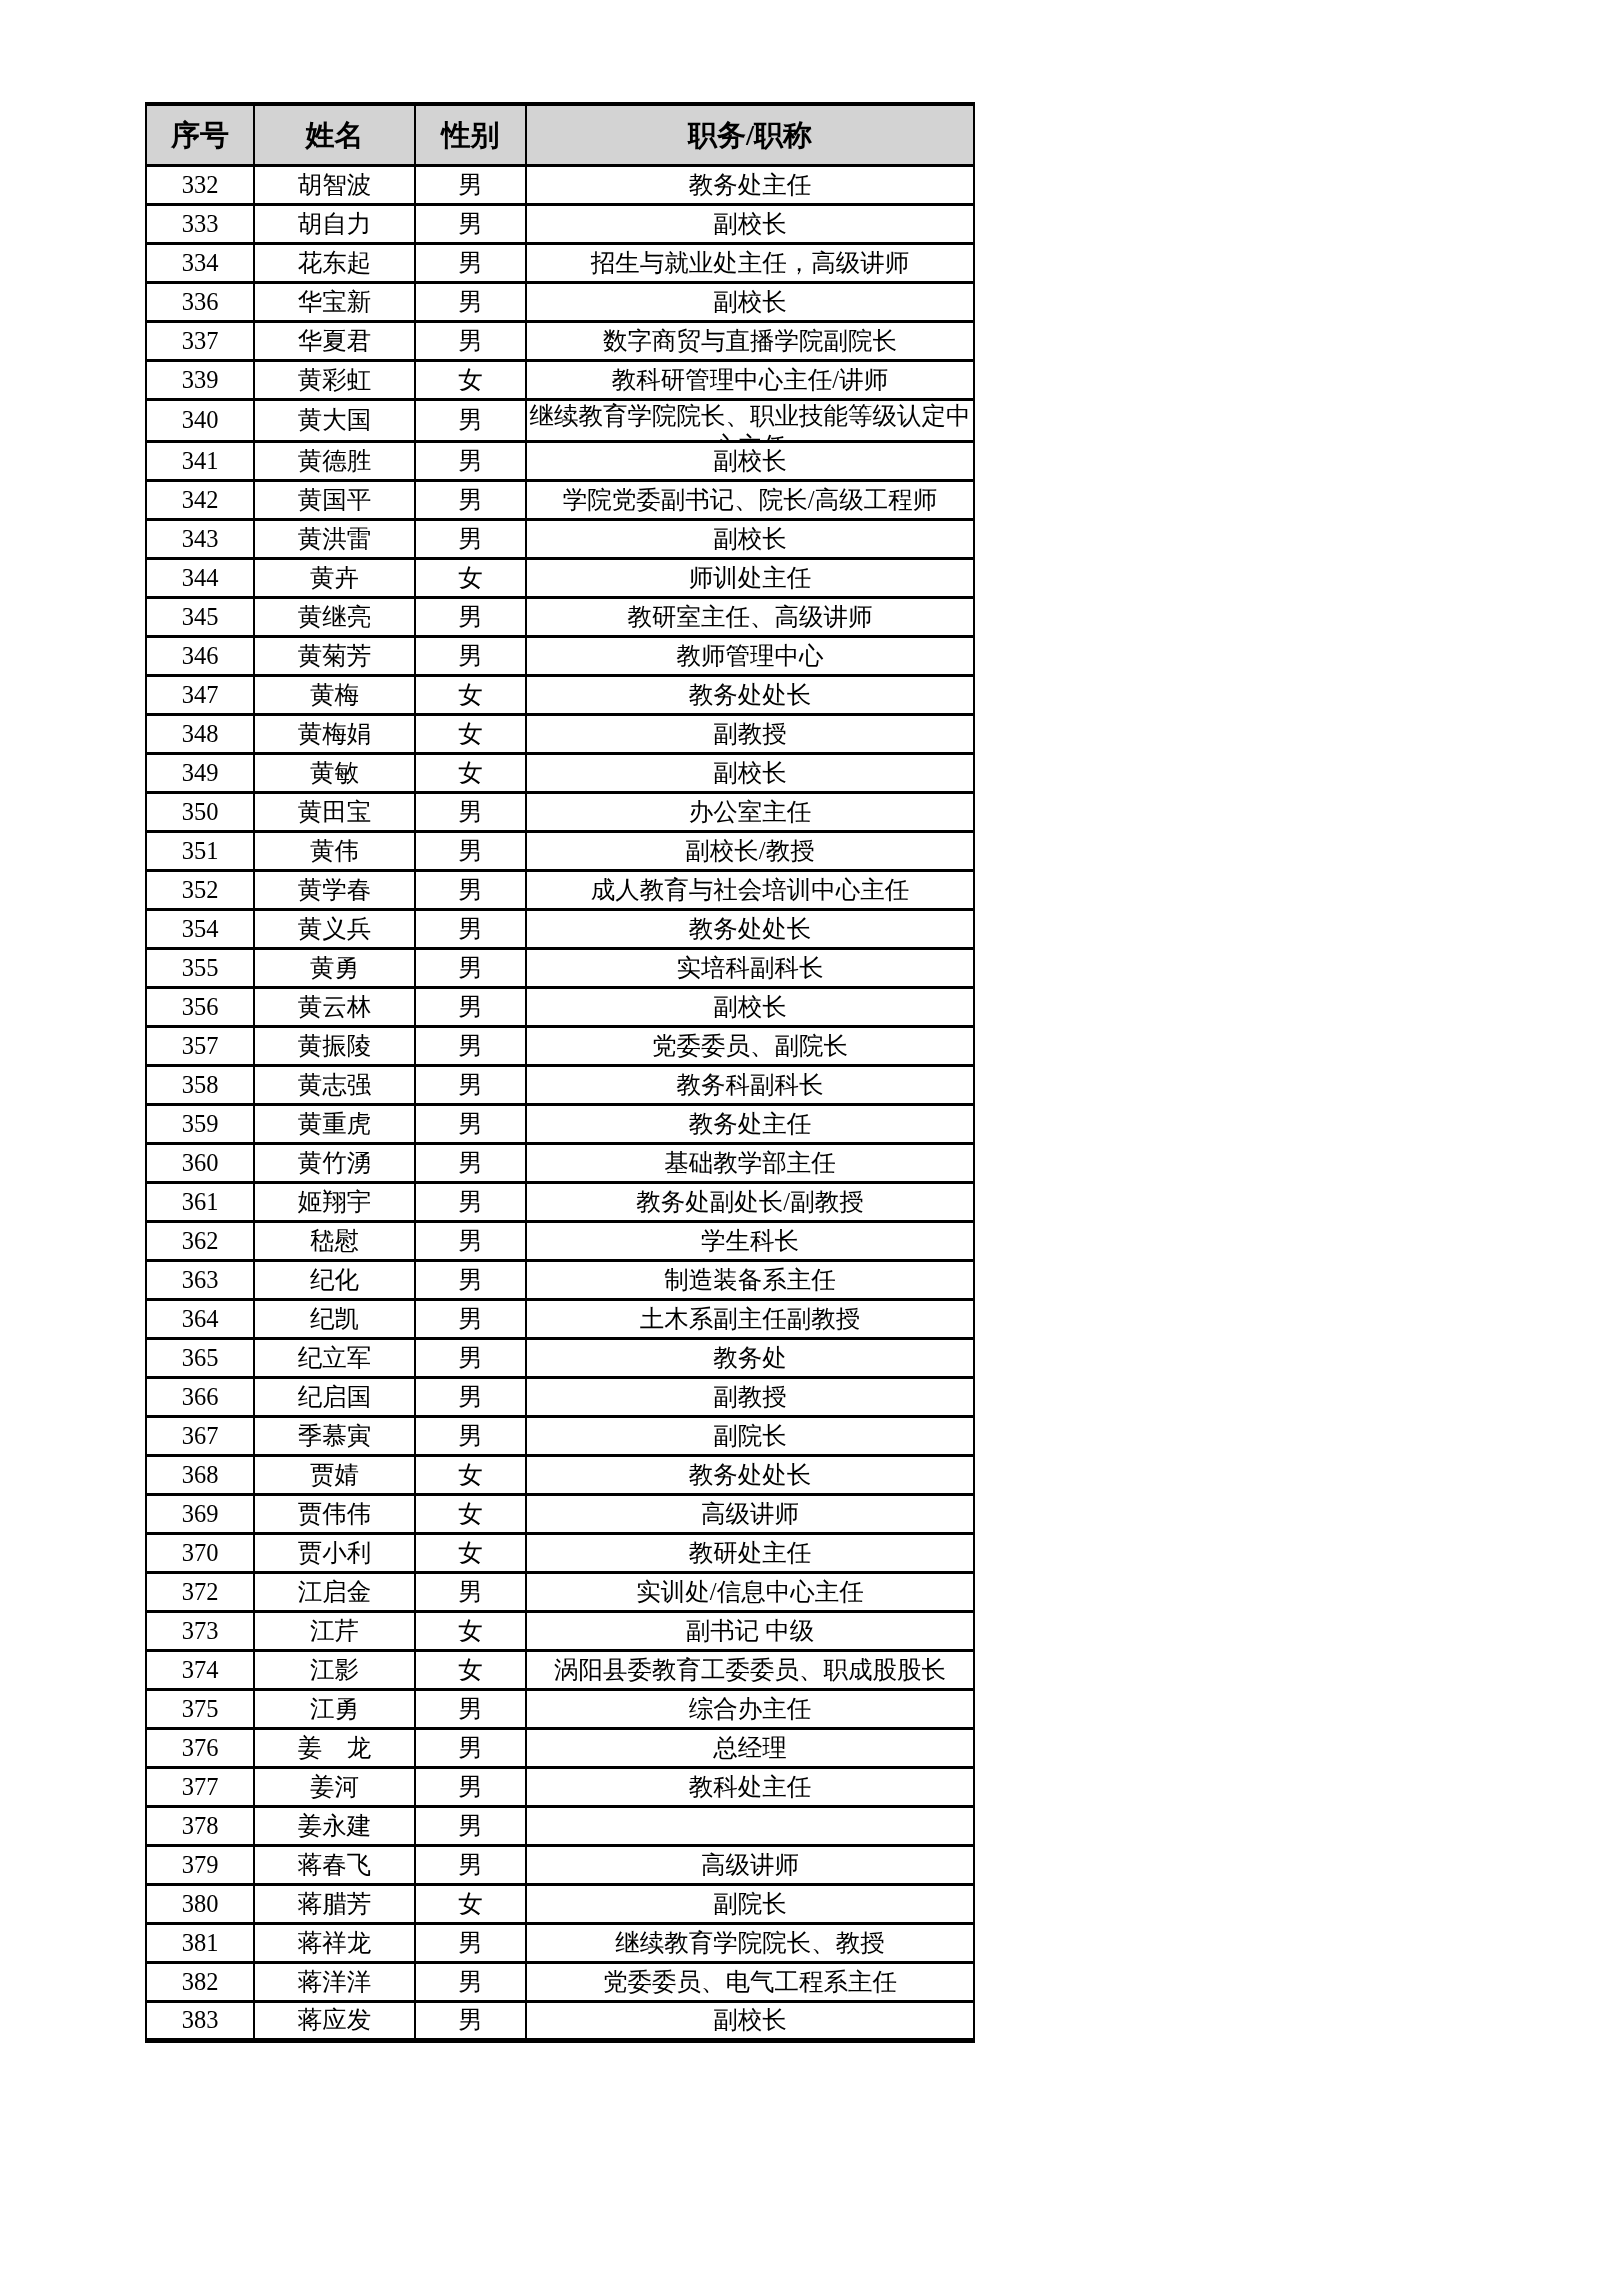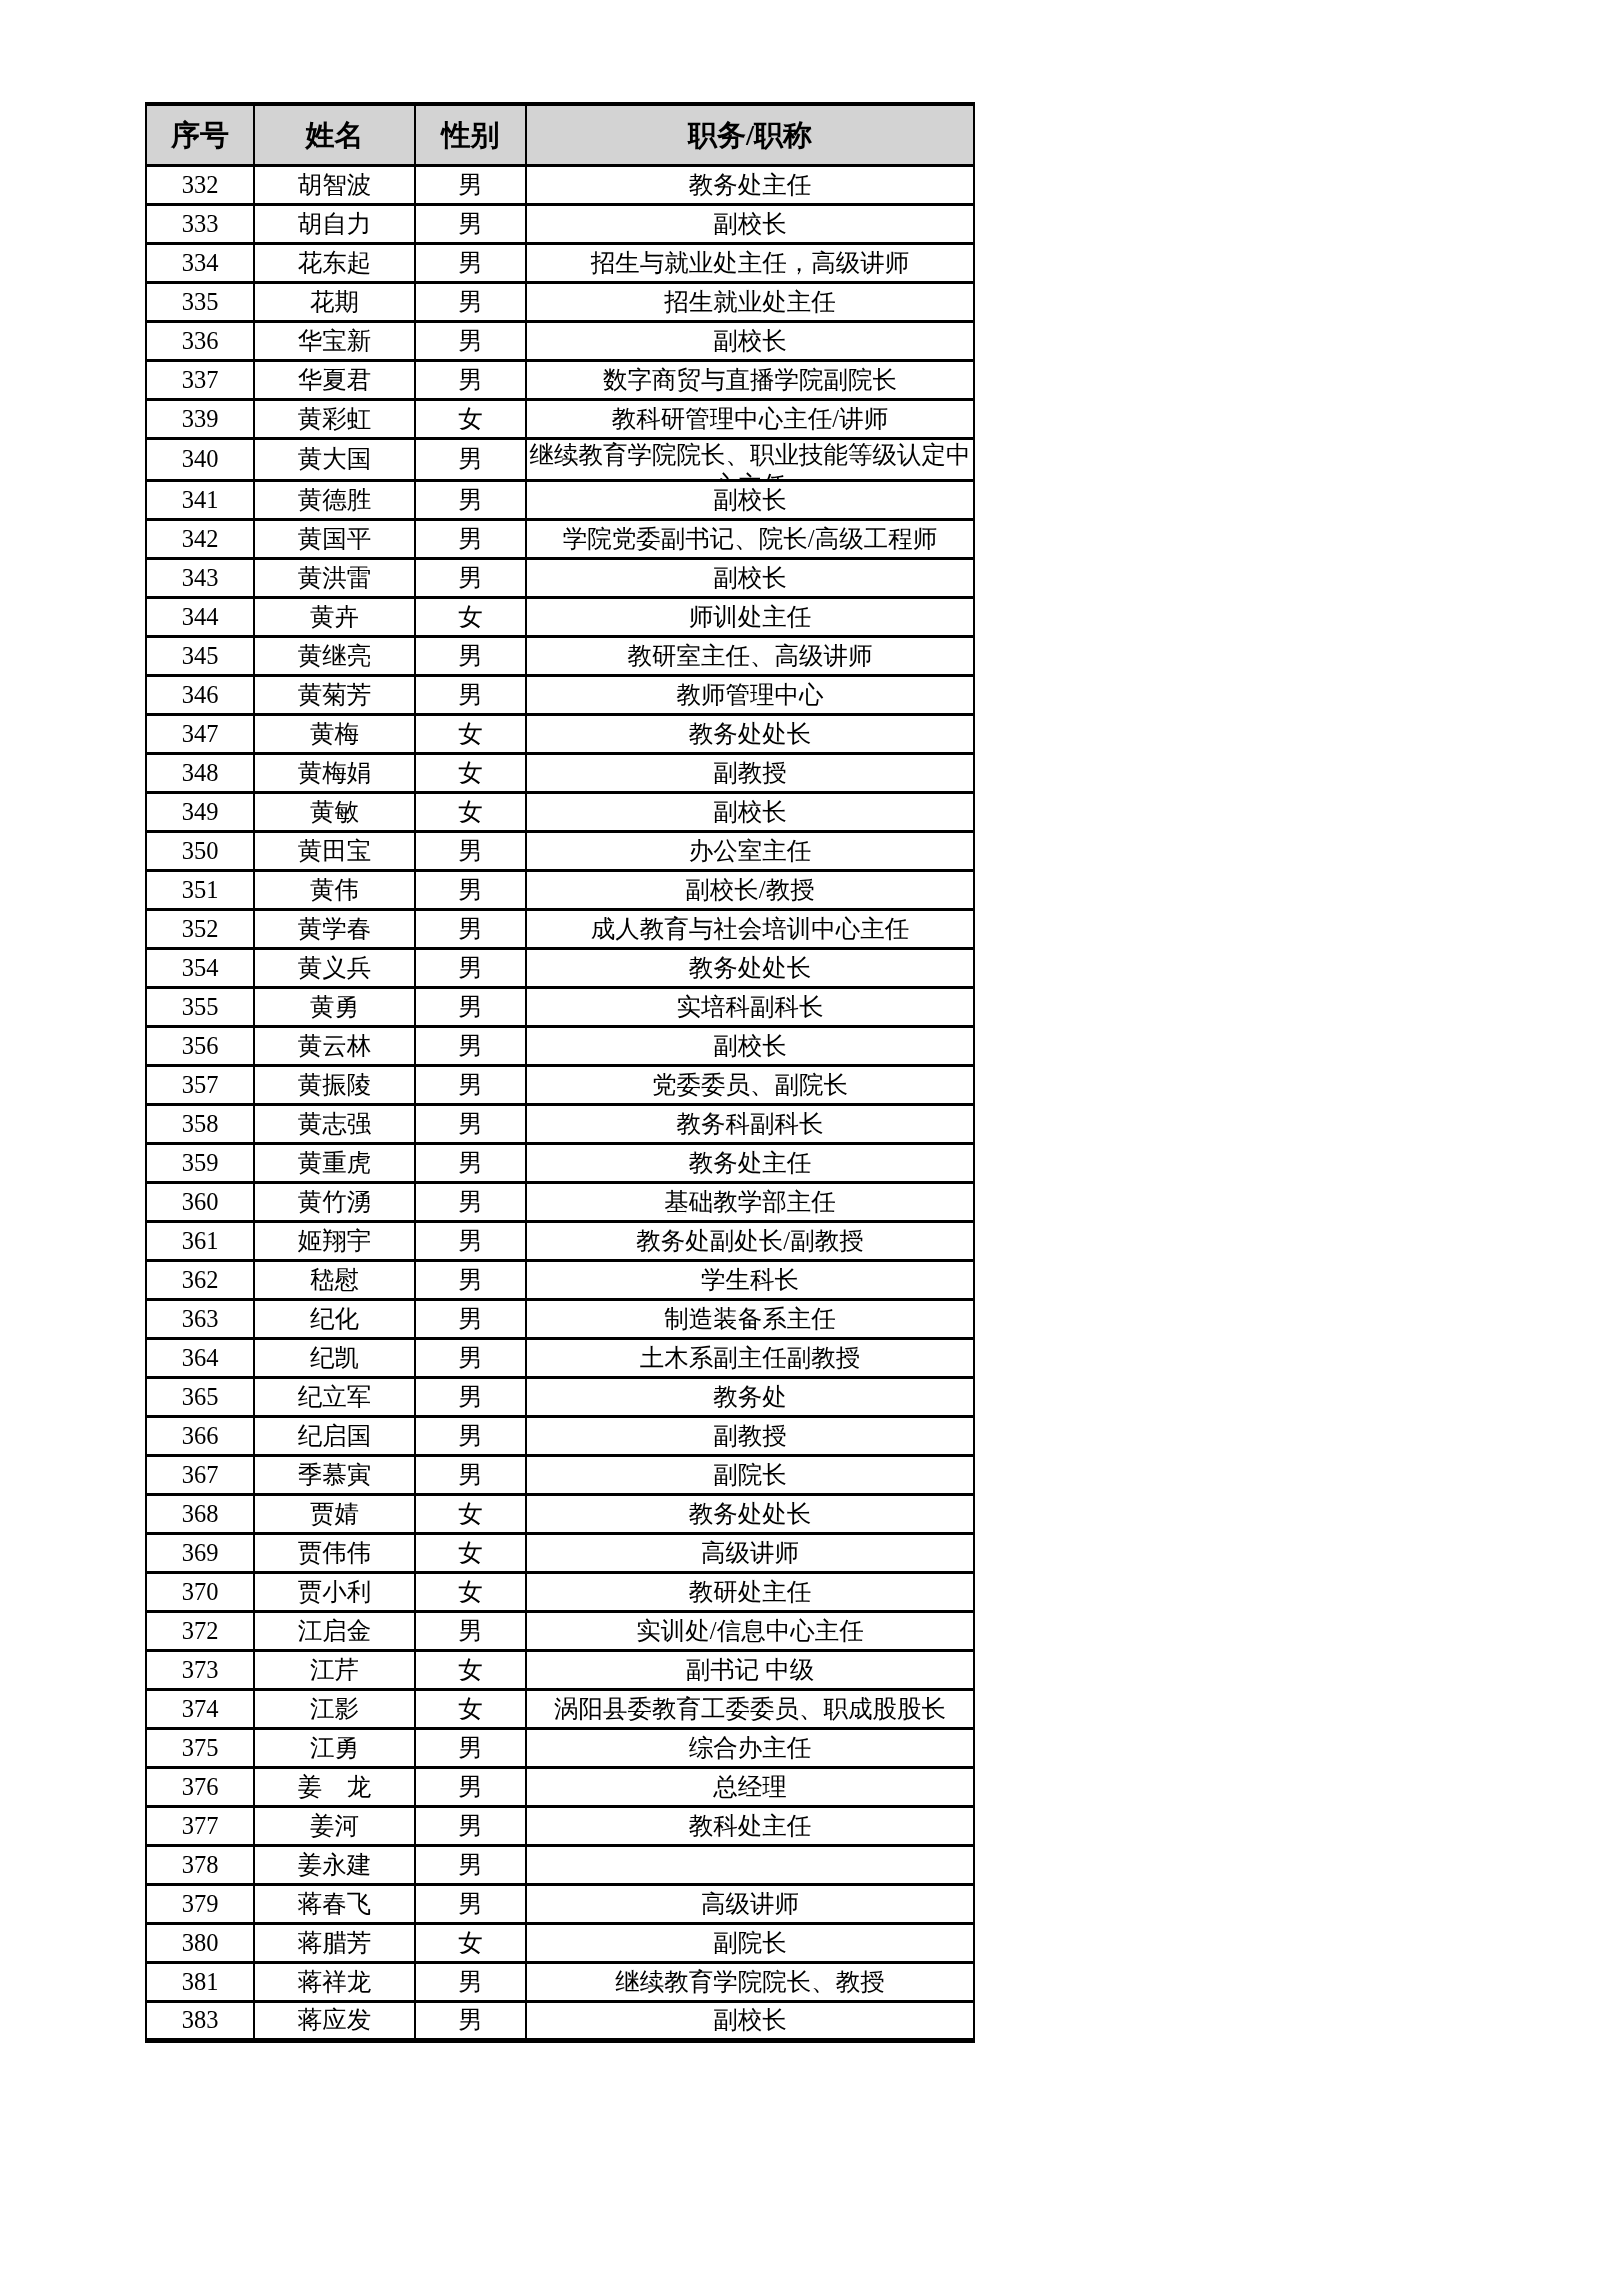--- a/index.html
+++ b/index.html
@@ -126,34 +126,20 @@
           </td>
           <td>
             <div class="inner">男</div>
           </td>
           <td>
             <div class="inner">招生与就业处主任，高级讲师</div>
           </td>
         </tr>
         <tr>
           <td>
-            <div class="inner">335</div>
-          </td>
-          <td>
-            <div class="inner">花期</div>
-          </td>
-          <td>
-            <div class="inner">男</div>
-          </td>
-          <td>
-            <div class="inner">招生就业处主任</div>
-          </td>
-        </tr>
-        <tr>
-          <td>
             <div class="inner">336</div>
           </td>
           <td>
             <div class="inner">华宝新</div>
           </td>
           <td>
             <div class="inner">男</div>
           </td>
           <td>
             <div class="inner">副校长</div>
@@ -738,20 +724,34 @@
             <div class="inner">381</div>
           </td>
           <td>
             <div class="inner">蒋祥龙</div>
           </td>
           <td>
             <div class="inner">男</div>
           </td>
           <td>
             <div class="inner">继续教育学院院长、教授</div>
+          </td>
+        </tr>
+        <tr>
+          <td>
+            <div class="inner">382</div>
+          </td>
+          <td>
+            <div class="inner">蒋洋洋</div>
+          </td>
+          <td>
+            <div class="inner">男</div>
+          </td>
+          <td>
+            <div class="inner">党委委员、电气工程系主任</div>
           </td>
         </tr>
         <tr>
           <td>
             <div class="inner">383</div>
           </td>
           <td>
             <div class="inner">蒋应发</div>
           </td>
           <td>

